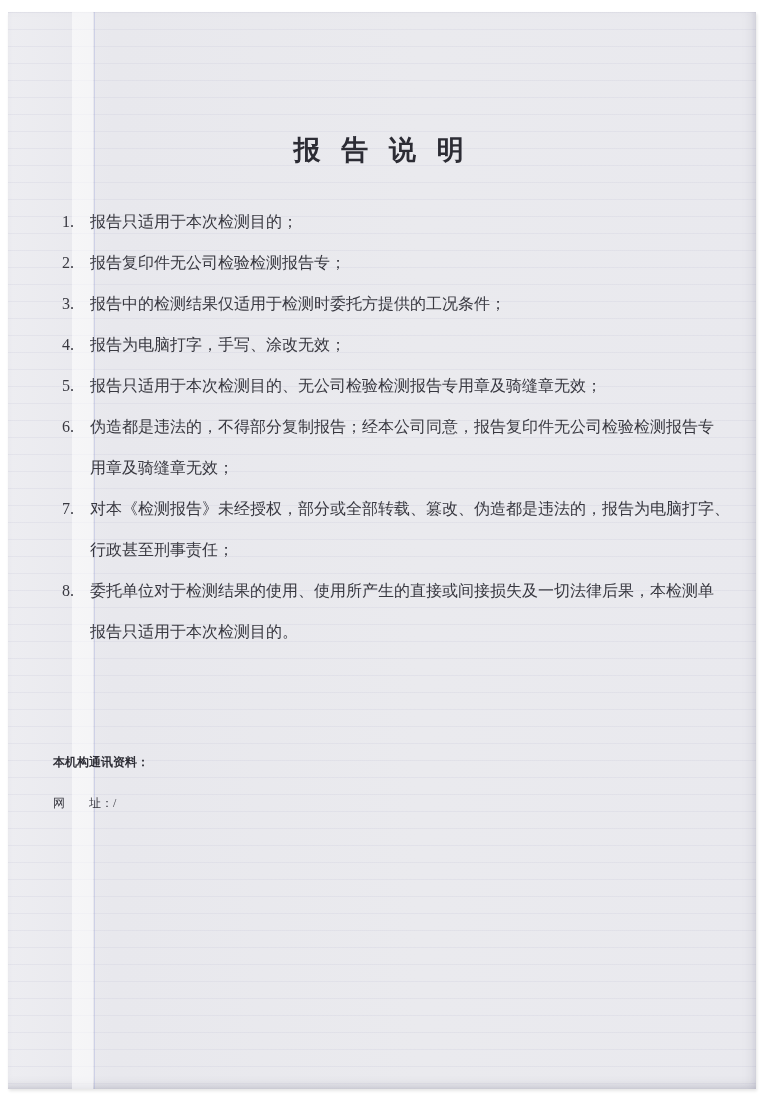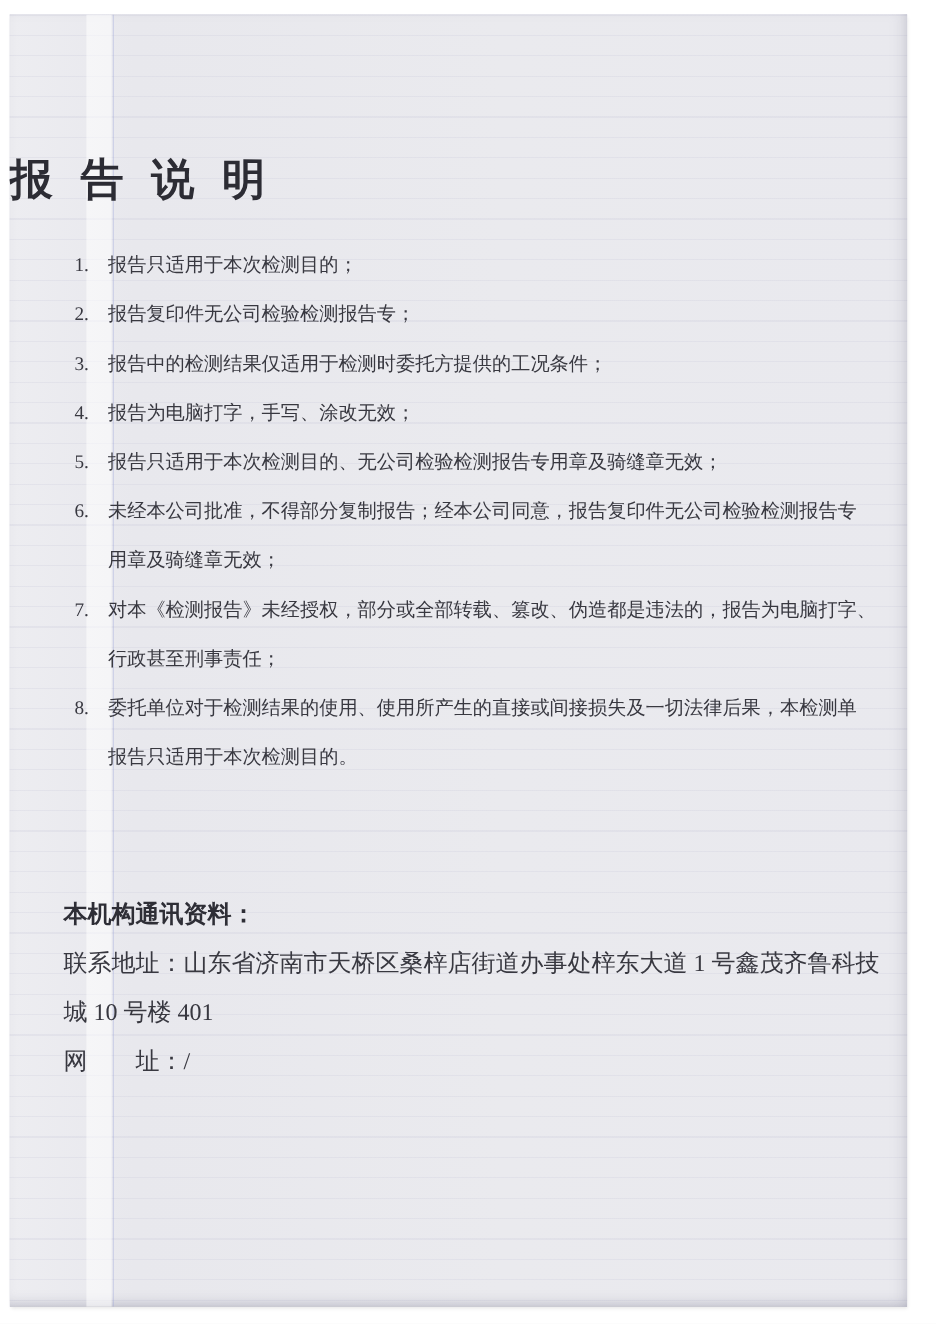--- a/index.html
+++ b/index.html
@@ -45,22 +45,22 @@
     width: 1px;
     height: 100%;
     background: rgba(145,155,215,0.30);
   }
   .title {
     position: absolute;
     top: 121px;
     left: 0;
     width: 100%;
     margin: 0;
-    text-align: left;
-    font-size: 36px;
+    text-align: center;
+    font-size: 27px;
     line-height: 34px;
     font-weight: bold;
     letter-spacing: 7px;
     color: #2c2c34;
   }
   .list {
     position: absolute;
     left: 54px;
     top: 189px;
     width: 676px;
@@ -74,21 +74,21 @@
   }
   .item .txt {
     width: 644px;
     white-space: pre-line;
   }
   .contact {
     position: absolute;
     left: 45px;
     top: 730px;
     width: 680px;
-    font-size: 20px;
+    font-size: 12px;
     line-height: 41px;
   }
   .c-line { position: relative; }
   .c-line.heading { font-weight: bold; color: #2e2e36; }
   .postal-group { position: absolute; left: 299px; top: 0; }
   .pre { white-space: pre; }
 </style>
 </head>
 <body>
 
@@ -114,37 +114,34 @@
     <div class="item">
       <span class="num">4.</span>
       <span class="txt">报告为电脑打字，手写、涂改无效；</span>
     </div>
     <div class="item">
       <span class="num">5.</span>
       <span class="txt">报告只适用于本次检测目的、无公司检验检测报告专用章及骑缝章无效；</span>
     </div>
     <div class="item">
       <span class="num">6.</span>
-      <span class="txt">未经本公司批准，不得部分复制报告；经本公司同意，报告复印件无公司检验检测报告专
+      <span class="txt">伪造都是违法的，不得部分复制报告；经本公司同意，报告复印件无公司检验检测报告专
 用章及骑缝章无效；</span>
     </div>
     <div class="item">
       <span class="num">7.</span>
       <span class="txt">对本《检测报告》未经授权，部分或全部转载、篡改、伪造都是违法的，报告为电脑打字、
 行政甚至刑事责任；</span>
     </div>
     <div class="item">
       <span class="num">8.</span>
       <span class="txt">委托单位对于检测结果的使用、使用所产生的直接或间接损失及一切法律后果，本检测单
 报告只适用于本次检测目的。</span>
     </div>
   </div>
 
   <div class="contact">
     <div class="c-line heading">本机构通讯资料：</div>
     <div class="c-line">
-      <span>联系地址：</span><span>山东省济南市天桥区桑梓店街道办事处梓东大道 1 号鑫茂齐鲁科技城 10 号楼 401</span>
-    </div>
-    <div class="c-line">
       <span class="pre">网　　址：</span><span>/</span>
     </div>
   </div>
 </div>
 
 </body></html>

